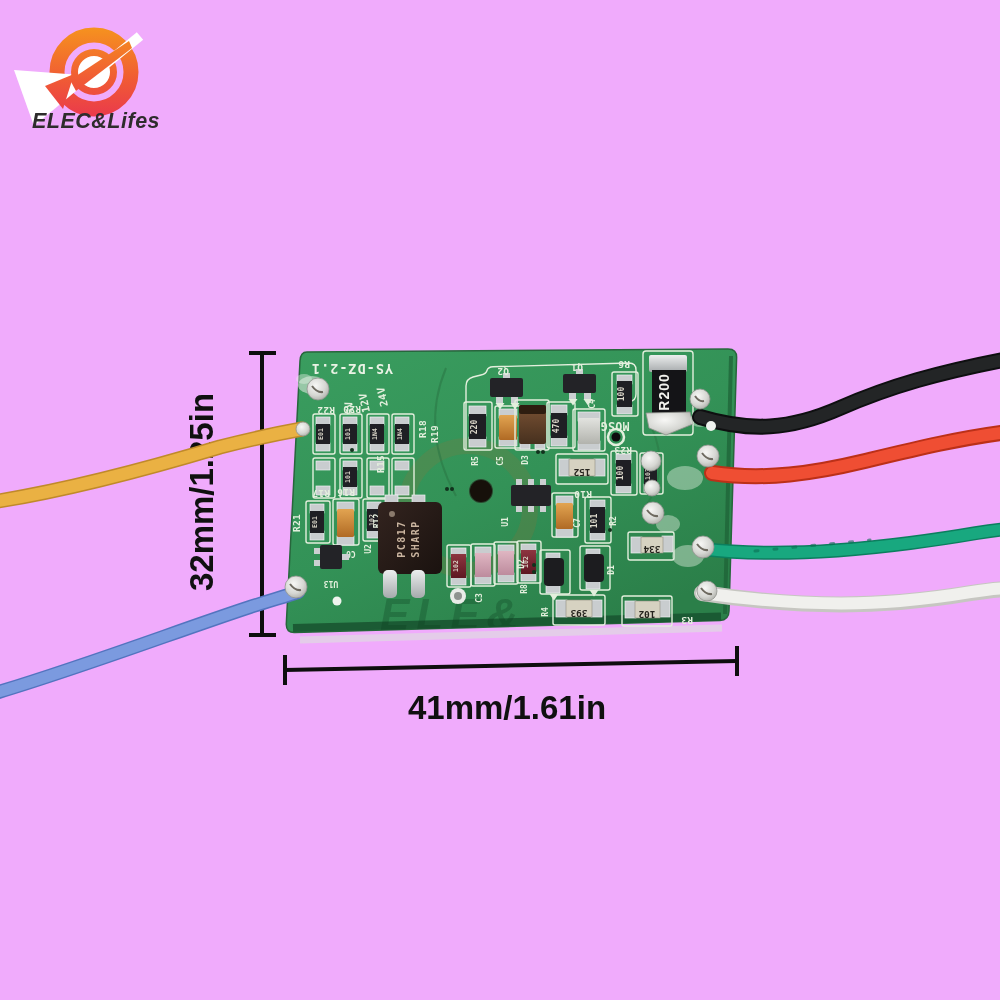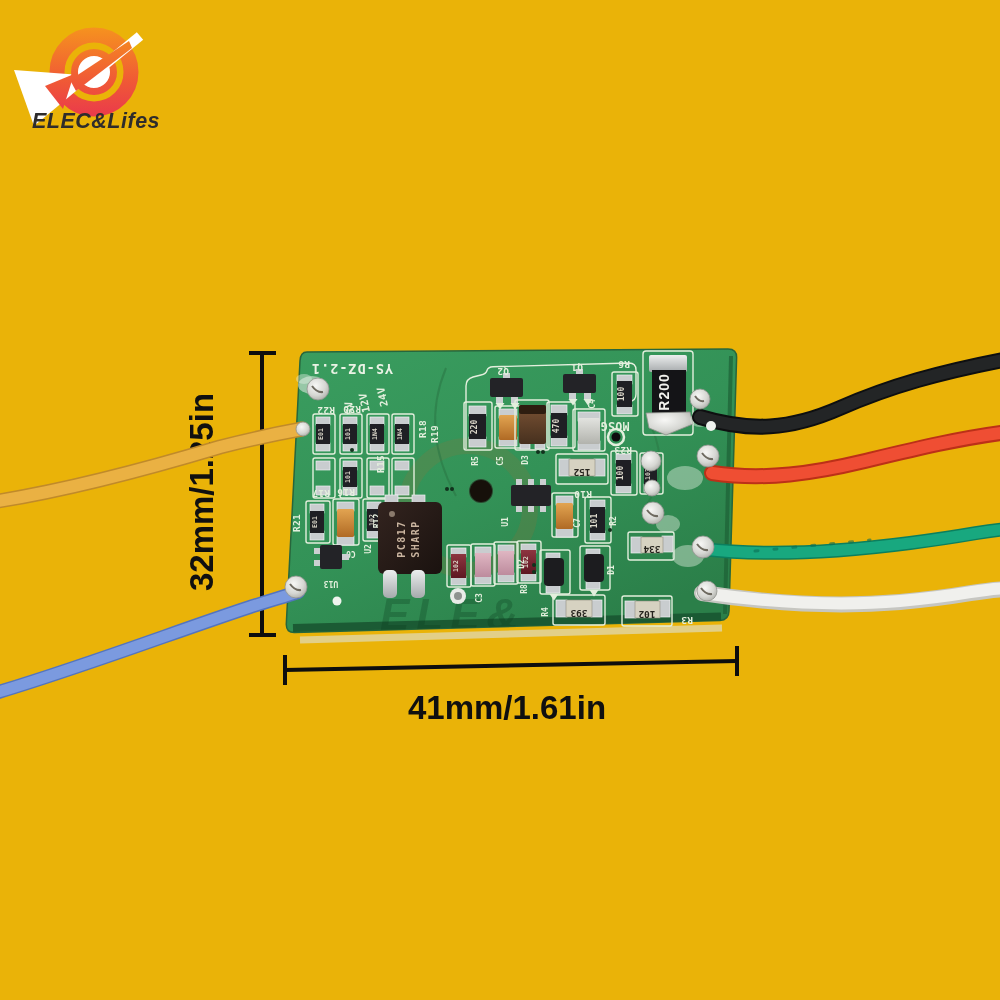--- a/index.html
+++ b/index.html
@@ -1,16 +1,16 @@
 <!DOCTYPE html>
 <html><head>
 <meta charset="utf-8">
 <style>
   html,body{margin:0;padding:0;background:#ffffff;}
-  .stage{position:relative;width:1000px;height:1000px;background:#eab308;overflow:hidden;
+  .stage{position:relative;width:1000px;height:1000px;background:#f0abfc;overflow:hidden;
          font-family:"Liberation Sans",sans-serif;text-align:right;}
   svg{display:block;}
   
   .dimln{stroke:#0e0e0e;stroke-width:4;stroke-linecap:butt;}
   .dimtxt{font:700 33px "Liberation Sans",sans-serif;fill:#101010;text-anchor:middle;}
   
   .brand{font:italic 800 21.5px "Liberation Sans",sans-serif;fill:#2e2c2c;letter-spacing:.5px;}
   
   .fp{fill:none;stroke:#e3efdd;stroke-width:1.4;}
   .ref{font:700 9.5px "DejaVu Sans Mono",monospace;fill:#e3efdd;text-anchor:middle;letter-spacing:.3px;}

